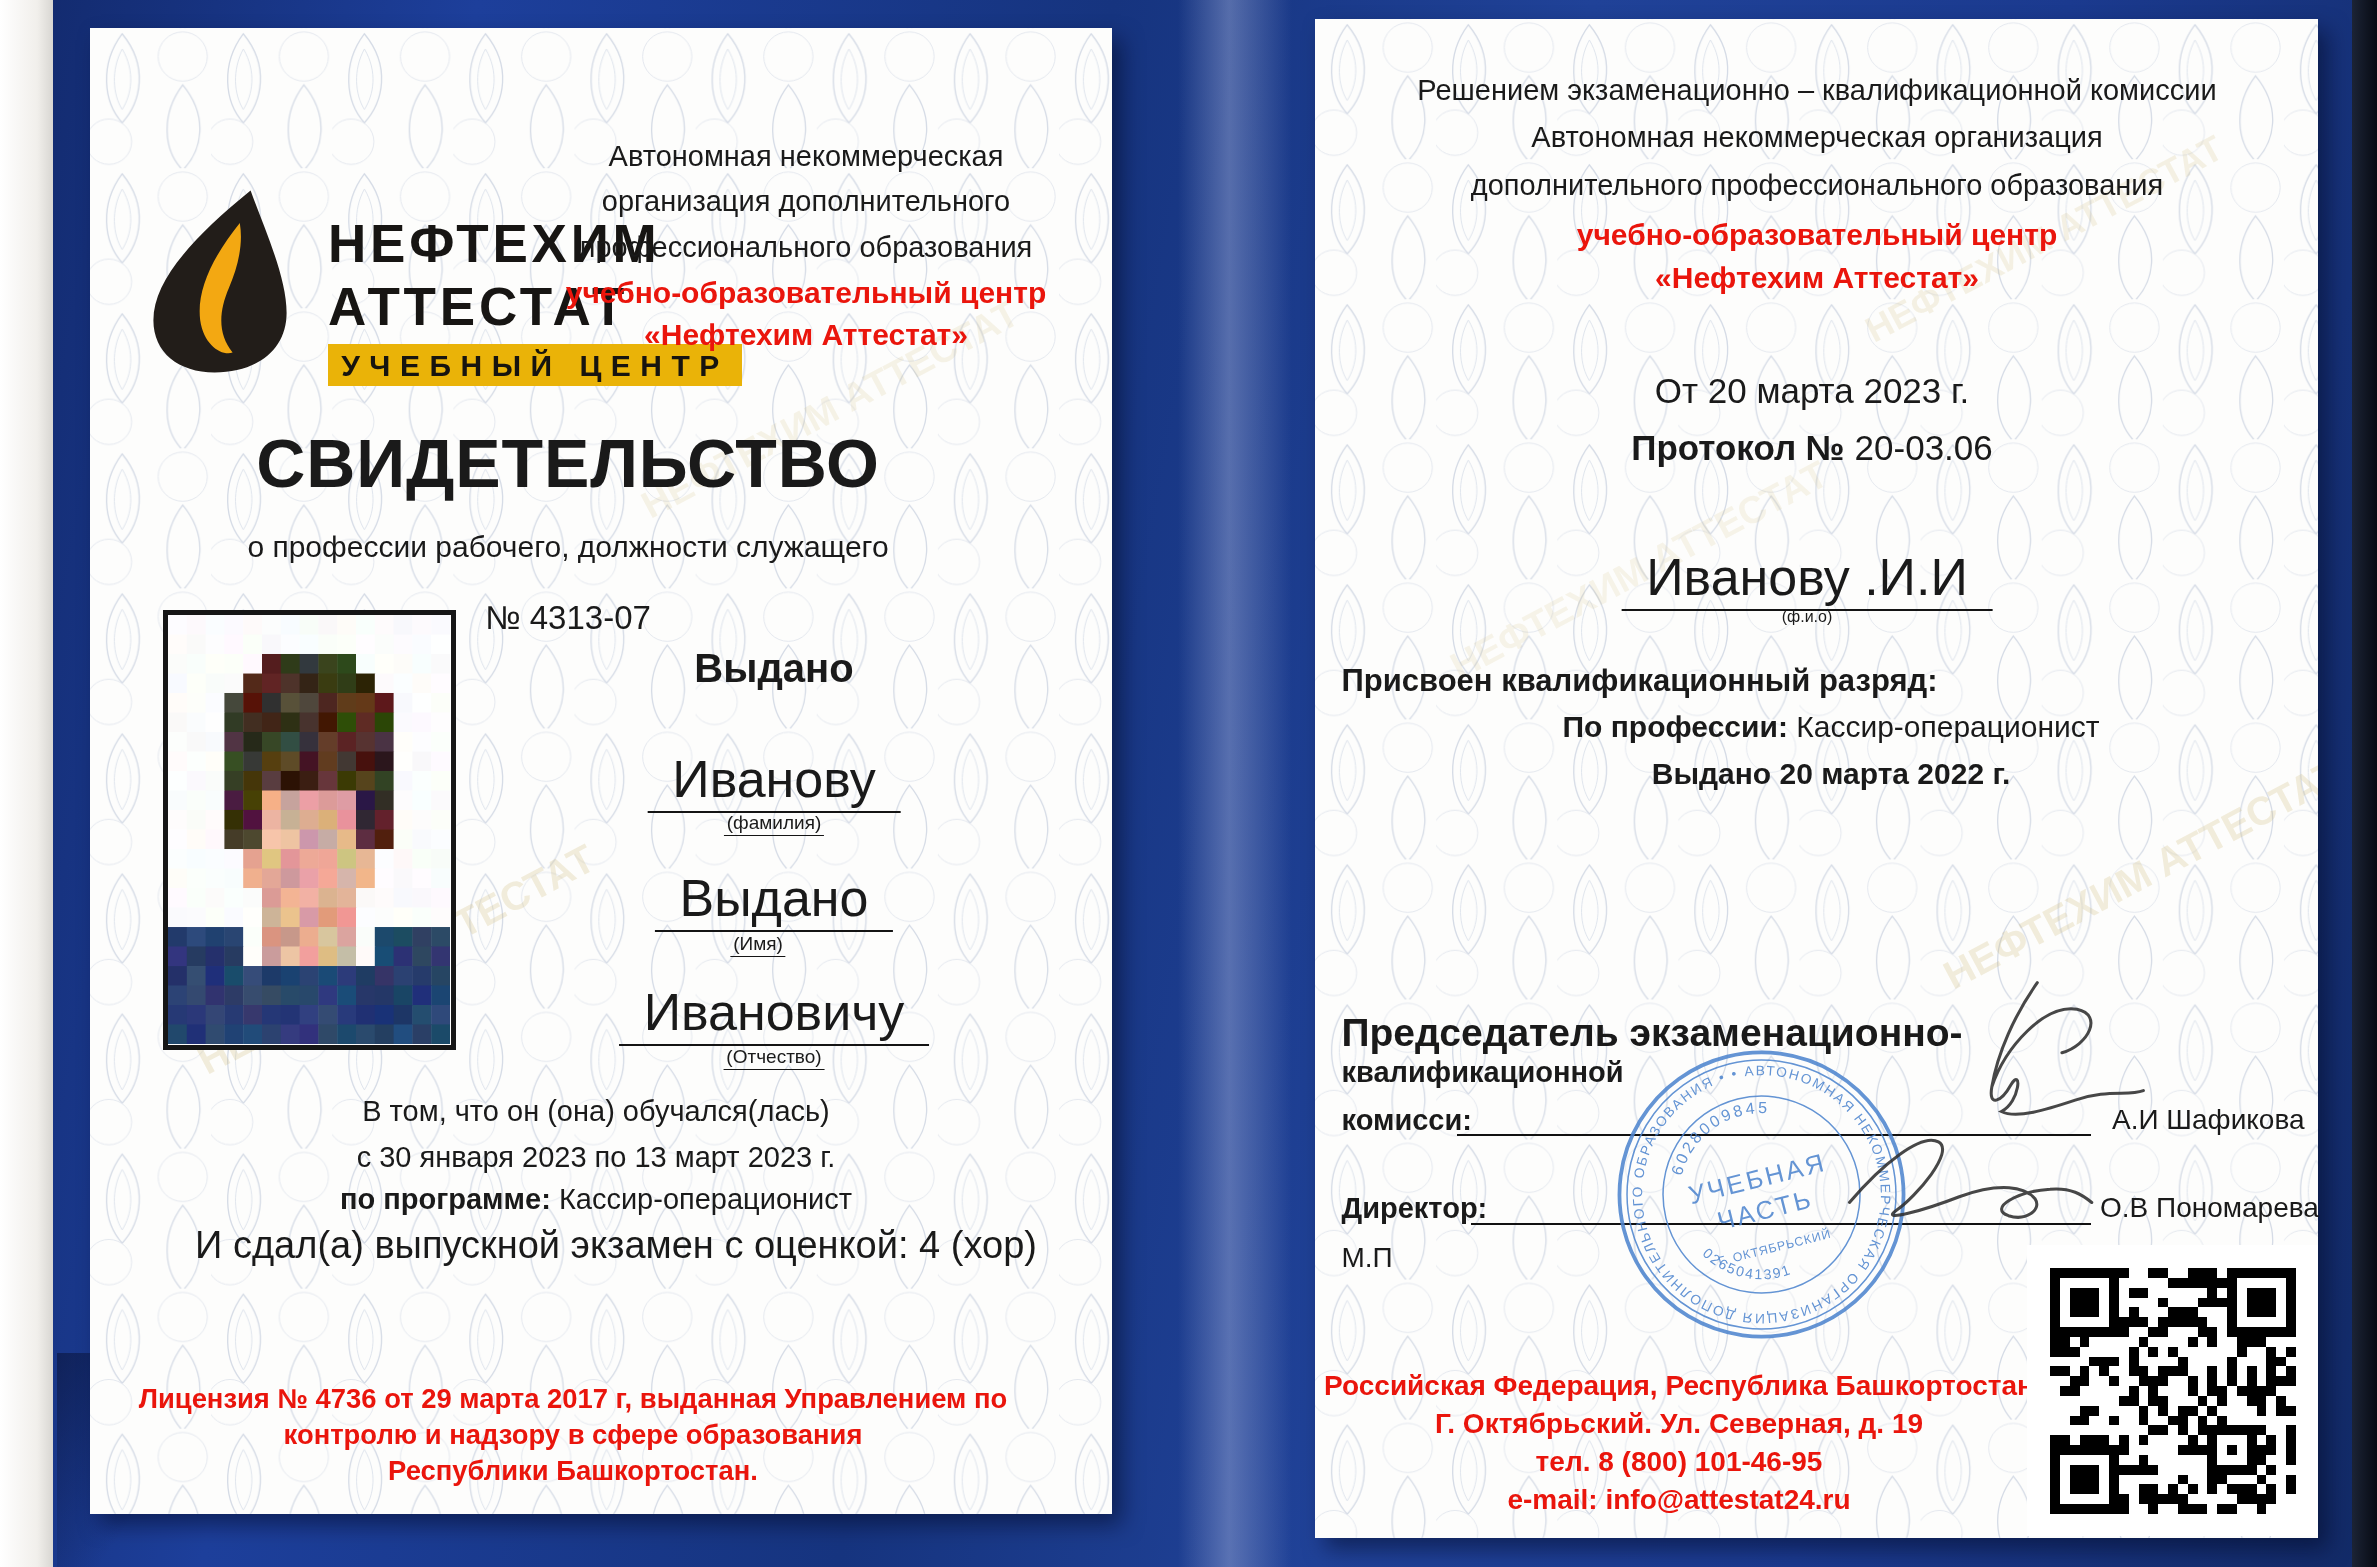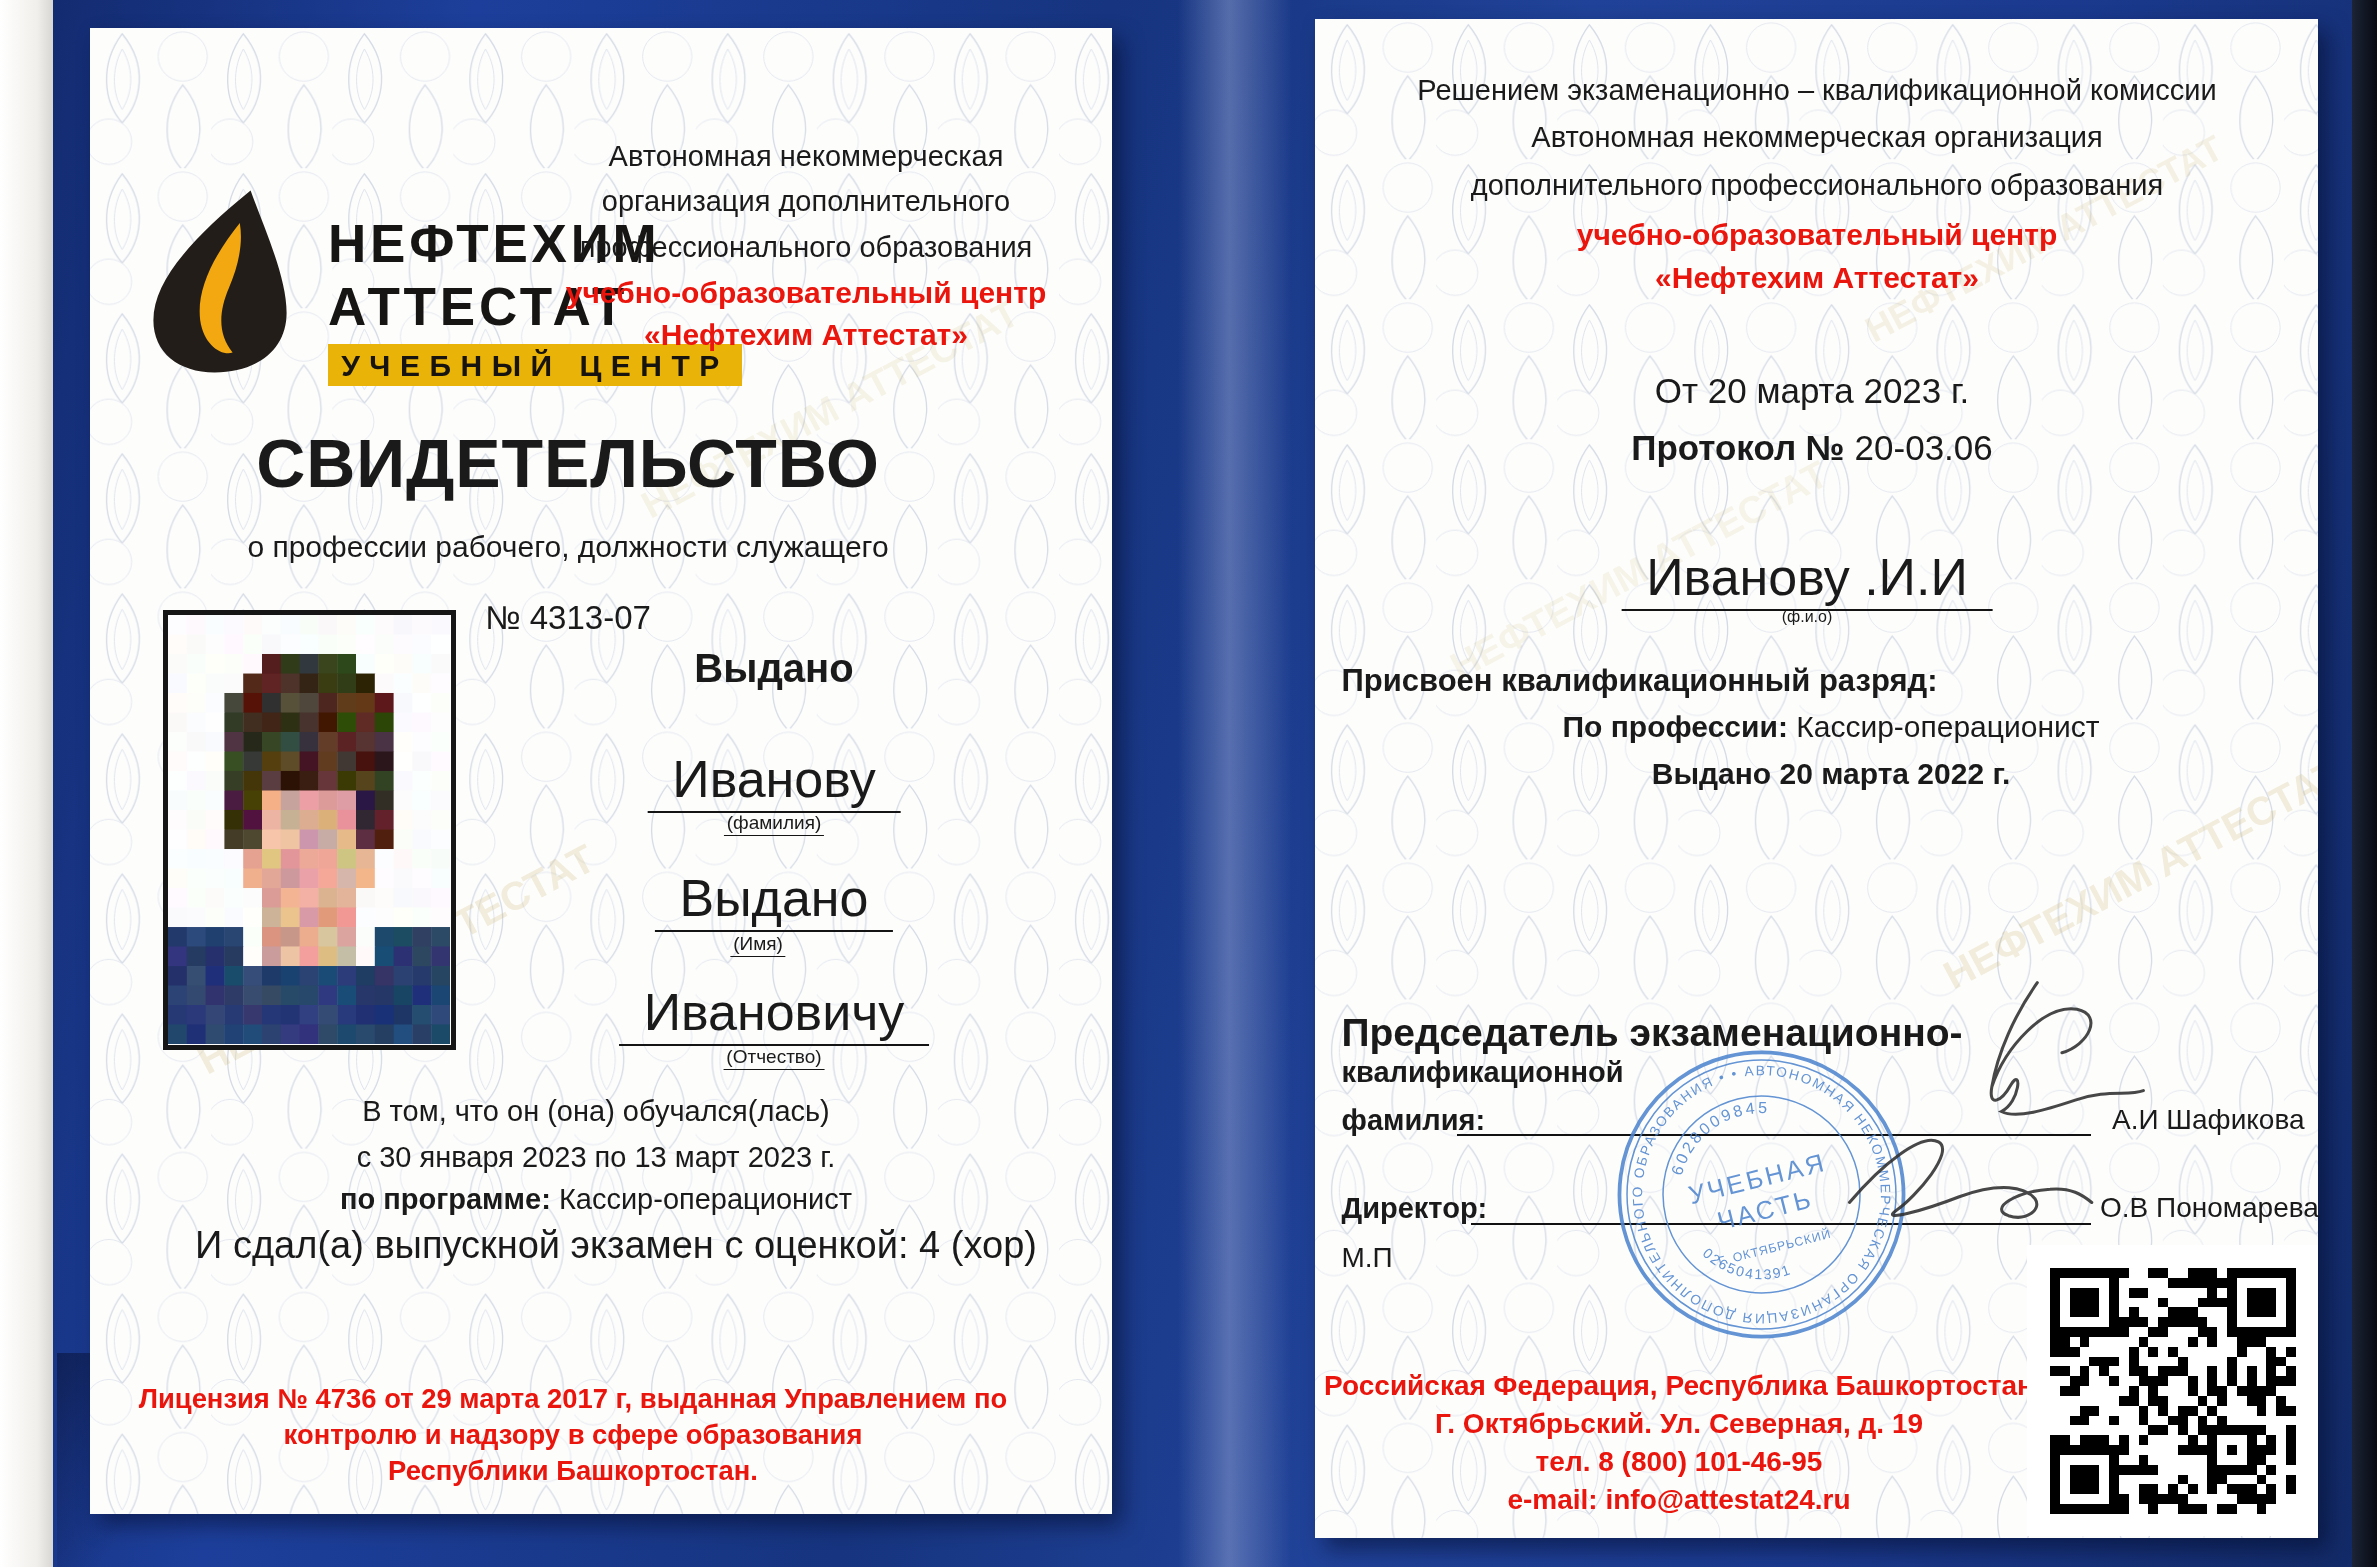--- a/index.html
+++ b/index.html
@@ -464,21 +464,21 @@
 
       <div class="abs c uname" style="left:492px;top:528px;">Иванову .И.И</div>
       <div class="abs line c" style="left:492px;top:589px;font-size:16px;">(ф.и.о)</div>
 
       <div class="abs line b" style="left:26.5px;top:644px;font-size:31px;">Присвоен квалификационный разряд:</div>
       <div class="abs line c" style="left:516px;top:691px;font-size:30px;"><span class="b">По профессии:</span><span> Кассир-операционист</span></div>
       <div class="abs line c b" style="left:516px;top:738px;font-size:30px;">Выдано 20 марта 2022 г.</div>
 
       <div class="abs line b" style="left:26.5px;top:992px;font-size:39px;">Председатель экзаменационно-</div>
       <div class="abs line b" style="left:26.5px;top:1037px;font-size:29px;">квалификационной</div>
-      <div class="abs line b" style="left:26.5px;top:1085px;font-size:29px;">фамилия:</div>
+      <div class="abs line b" style="left:26.5px;top:1085px;font-size:29px;">комисси:</div>
       <div class="abs sig-line" style="left:142px;top:1081px;width:634px;height:34px;"></div>
       <div class="abs line" style="left:797px;top:1085px;font-size:28px;">А.И Шафикова</div>
 
       <div class="abs line b" style="left:26.5px;top:1173px;font-size:29px;">Директор:</div>
       <div class="abs sig-line" style="left:156px;top:1170px;width:620px;height:34px;"></div>
       <div class="abs line" style="left:785px;top:1173px;font-size:28px;">О.В Пономарева</div>
       <div class="abs line" style="left:26.5px;top:1223px;font-size:28px;">М.П</div>
 
       <div class="abs" style="left:295px;top:1024px;width:303px;height:303px;opacity:.88;">
         <svg viewBox="-160 -160 320 320" width="303" height="303" style="transform:rotate(-14deg);">

